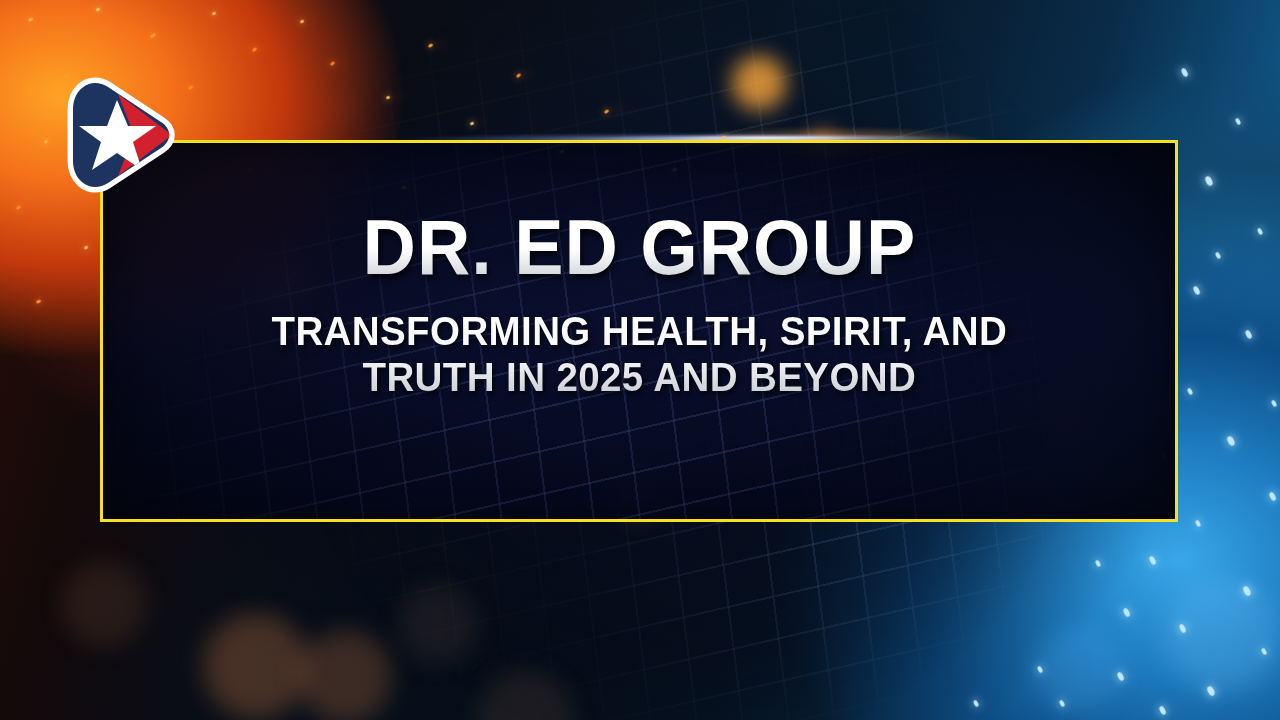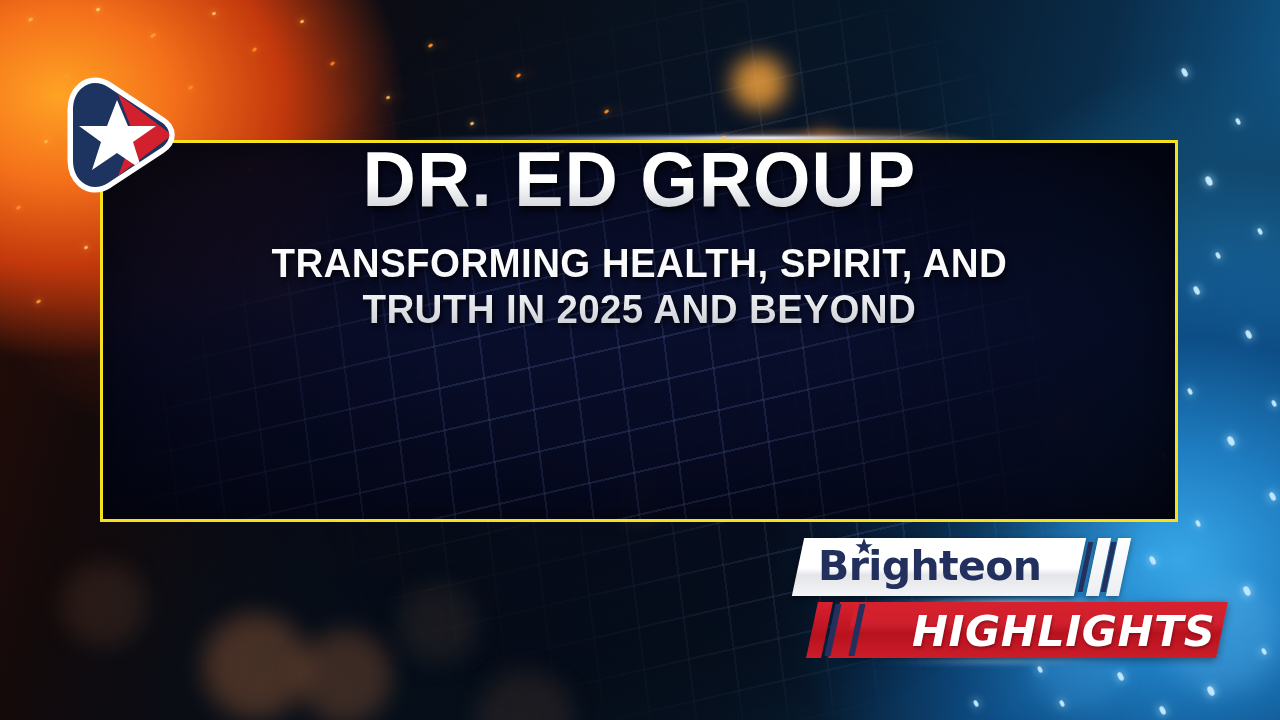--- a/index.html
+++ b/index.html
@@ -112,20 +112,21 @@
     position:absolute; inset:0;
     background:radial-gradient(ellipse 620px 330px at 50% 55%, rgba(0,0,0,0) 30%, rgba(2,4,16,0.55) 80%, rgba(1,2,10,0.8) 100%);
   }
 
   
   .titles{
     position:absolute; left:100px; top:140px;
     width:1078px; height:382px;
     display:flex; flex-direction:column;
     align-items:center; justify-content:flex-start;
+    padding-top:68px;
   }
   .title-main{
     font-size:77px;
     font-weight:bold;
     letter-spacing:1px;
     line-height:1.02;
     text-align:center;
     color:#ffffff;
     background:linear-gradient(180deg,#ffffff 0%,#ffffff 52%,#d5d7dc 86%,#c2c5cc 100%);
     -webkit-background-clip:text;
@@ -334,39 +335,14 @@
 
       <g clip-path="url(#triClip)">
 
         <path d="M58 18 L112 59 L58 100 L74 59 Z" fill="#d3202f"></path>
 
         <path d="M57 24 L68 50 L96 50 L73 66 L82 94 L57 77 L32 94 L41 66 L19 50 L47 50 Z" fill="#ffffff"></path>
       </g>
     </svg>
   </div>
 
-  <div class="badge">
-
-    <div class="badge-glow"></div>
-
-    <div class="badge-top"></div>
-    <div class="badge-top-slash" style="left:300px;"></div>
-    <div class="badge-top-slash" style="left:320px;"></div>
-    <div class="badge-bar" style="left:291px;"></div>
-    <div class="badge-bar" style="left:314px;"></div>
-
-    <div class="brighteon-word">Brighteon</div>
-    <svg class="brighteon-star" width="20" height="20" viewBox="0 0 20 20">
-      <path d="M10 1 L12.3 7.2 L18.6 7.2 L13.6 11 L15.4 17 L10 13.2 L4.6 17 L6.4 11 L1.4 7.2 L7.7 7.2 Z" fill="#23305e"></path>
-    </svg>
-
-    <div class="badge-glow2"></div>
-
-    <div class="badge-bottom"></div>
-    <div class="badge-bot-slash" style="left:20px;"></div>
-    <div class="badge-bot-slash" style="left:42px;"></div>
-    <div class="badge-bot-bar" style="left:38px;"></div>
-    <div class="badge-bot-bar" style="left:62px;"></div>
-
-    <div class="highlights-word">HIGHLIGHTS</div>
-  </div>
 
 </div>
 
 </body></html>

